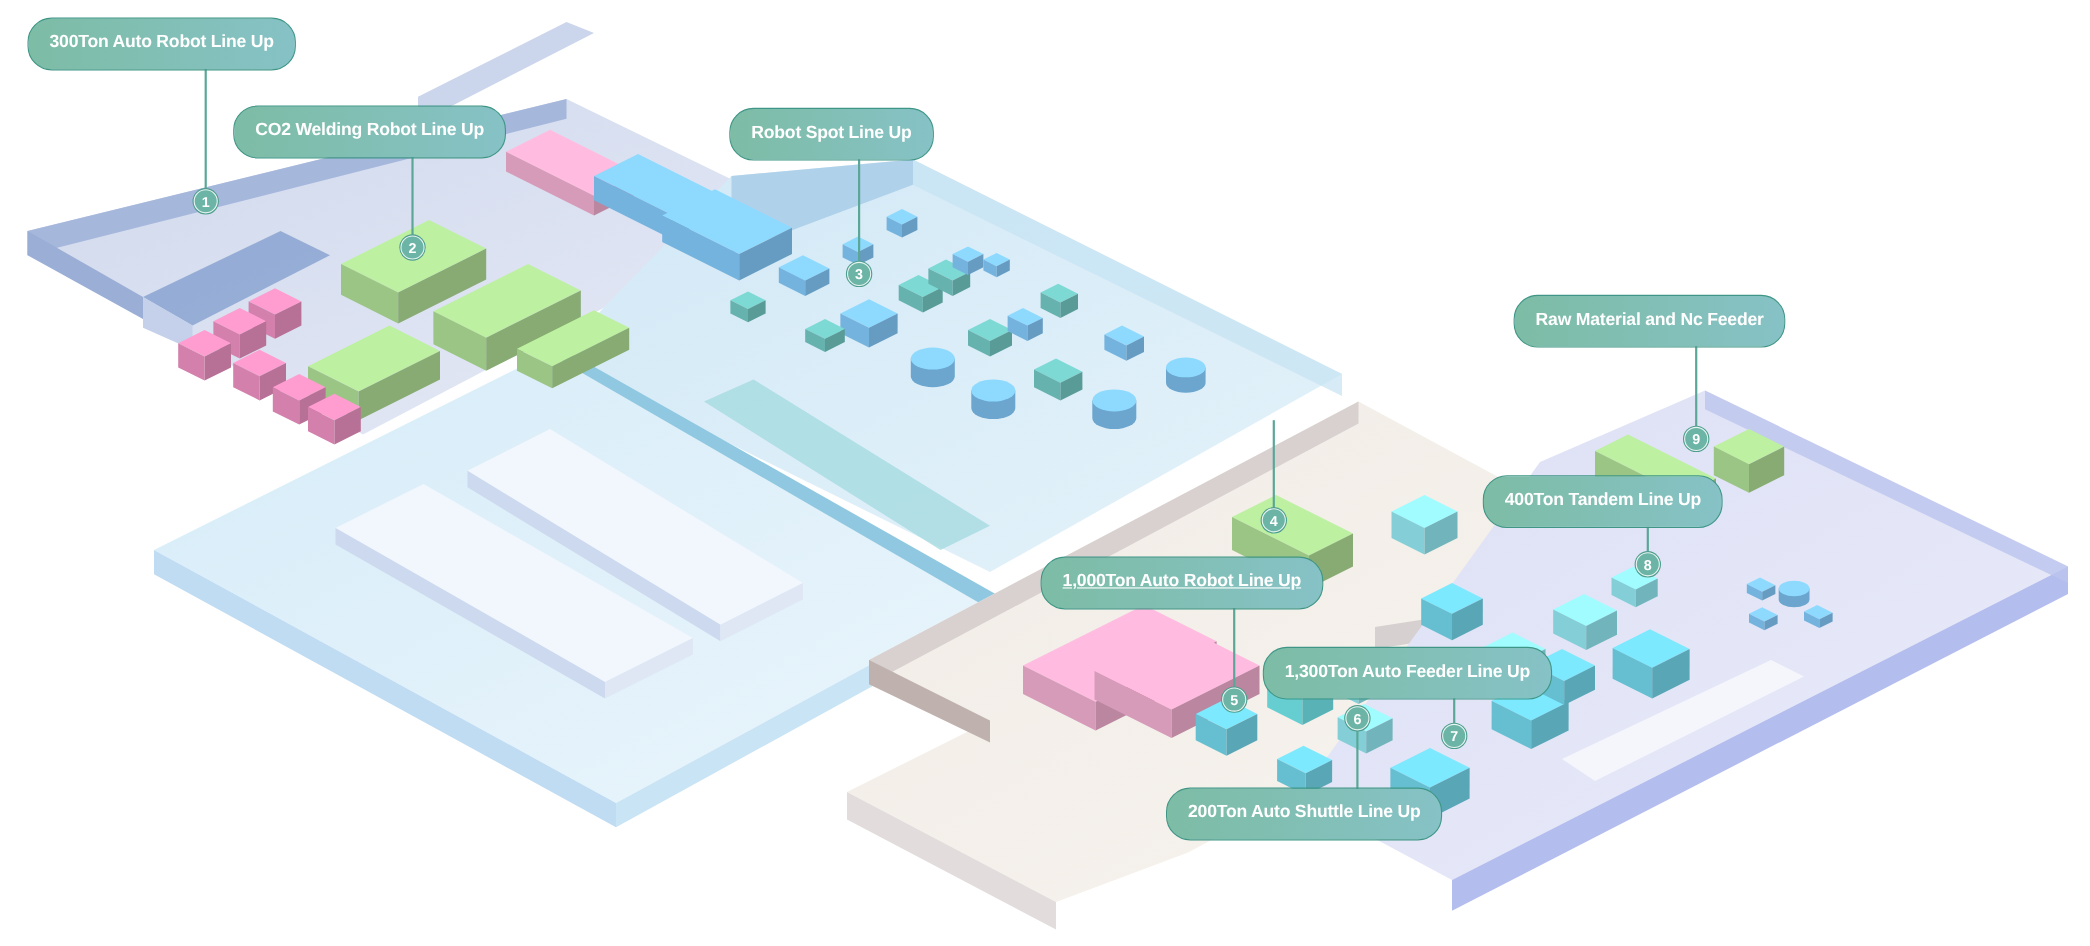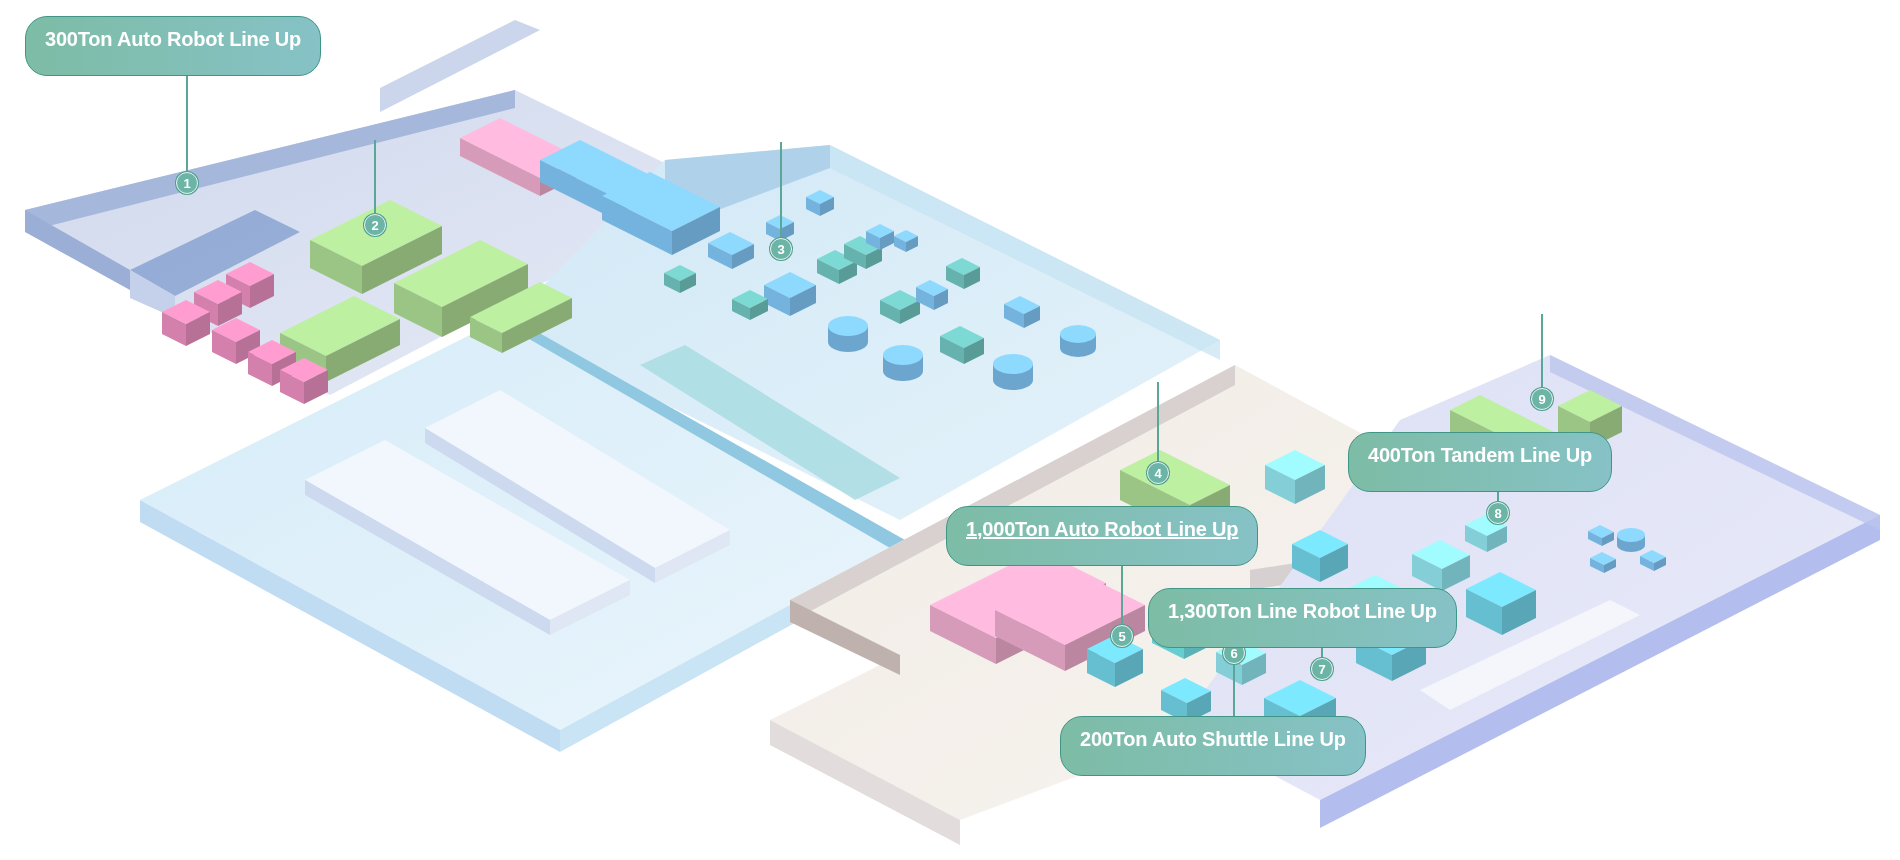--- a/index.html
+++ b/index.html
@@ -1,24 +1,24 @@
 <!DOCTYPE html>
 <html><head>
 <meta charset="utf-8">
 <style>
   html, body { margin: 0; padding: 0; background: #ffffff; }
   body { width: 1900px; height: 860px; position: relative; overflow: hidden;
          font-family: "Liberation Sans", "DejaVu Sans", sans-serif; }
   #plan { position: absolute; left: 0; top: 0; width: 1900px; height: 860px; }
   .callout-layer { position: absolute; left: 0; top: 0; width: 1900px; height: 860px; pointer-events: none; }
   .zone-label {
-    position: absolute; height: 60px; line-height: 44px; padding: 0 19px;
+    position: absolute; height: 48px; line-height: 44px; padding: 0 19px;
     border-radius: 22px; border: 1.5px solid #3f9686;
     background: linear-gradient(90deg, #7dbca5 0%, #86c2c6 100%);
-    color: #ffffff; font-weight: bold; font-size: 20px; white-space: nowrap;
+    color: #ffffff; font-weight: bold; font-size: 16px; white-space: nowrap;
     box-sizing: border-box; pointer-events: auto; cursor: pointer;
     letter-spacing: -0.2px;
   }
   .leader { position: absolute; width: 1.5px; background: #5aa797; }
   .marker {
     position: absolute; width: 22px; height: 22px; border-radius: 50%;
     background: #6cb4a6; border: 1.5px solid #e8f5f1; box-shadow: 0 0 0 1px #4f9d8e;
     color: #ffffff; font-weight: bold; font-size: 13px; line-height: 22px; text-align: center;
     box-sizing: border-box; pointer-events: auto; cursor: pointer;
   }
@@ -385,17 +385,20 @@
   <div class="marker" style="left:364px;top:214px;">2</div>
   <div class="marker" style="left:770px;top:238px;">3</div>
   <div class="marker" style="left:1147px;top:462px;">4</div>
   <div class="marker" style="left:1111px;top:625px;">5</div>
   <div class="marker" style="left:1223px;top:642px;">6</div>
   <div class="marker" style="left:1311px;top:658px;">7</div>
   <div class="marker" style="left:1487px;top:502px;">8</div>
   <div class="marker" style="left:1531px;top:388px;">9</div>
 
   <div class="zone-label" style="left:25px;top:16px;">300Ton Auto Robot Line Up</div>
+  <div class="zone-label" style="left:212px;top:96px;">CO2 Welding Robot Line Up</div>
+  <div class="zone-label" style="left:663px;top:98px;">Robot Spot Line Up</div>
   <div class="zone-label" style="left:946px;top:506px;text-decoration:underline;">1,000Ton Auto Robot Line Up</div>
   <div class="zone-label" style="left:1060px;top:716px;">200Ton Auto Shuttle Line Up</div>
-  <div class="zone-label" style="left:1148px;top:588px;">1,300Ton Line Robot Line Up</div>
+  <div class="zone-label" style="left:1148px;top:588px;">1,300Ton Auto Feeder Line Up</div>
   <div class="zone-label" style="left:1348px;top:432px;text-align:center;">400Ton Tandem Line Up</div>
+  <div class="zone-label" style="left:1376px;top:268px;">Raw Material and Nc Feeder</div>
 </div>
 
 </body></html>

